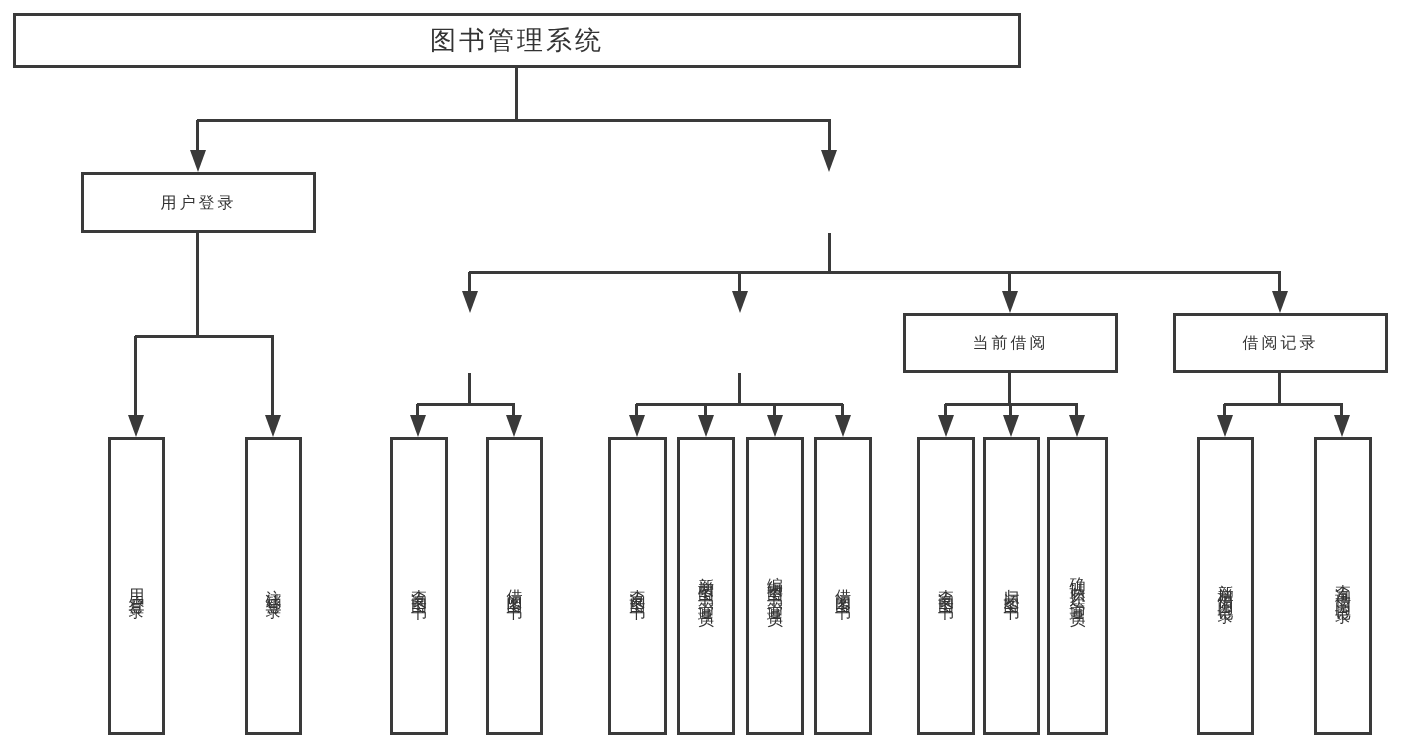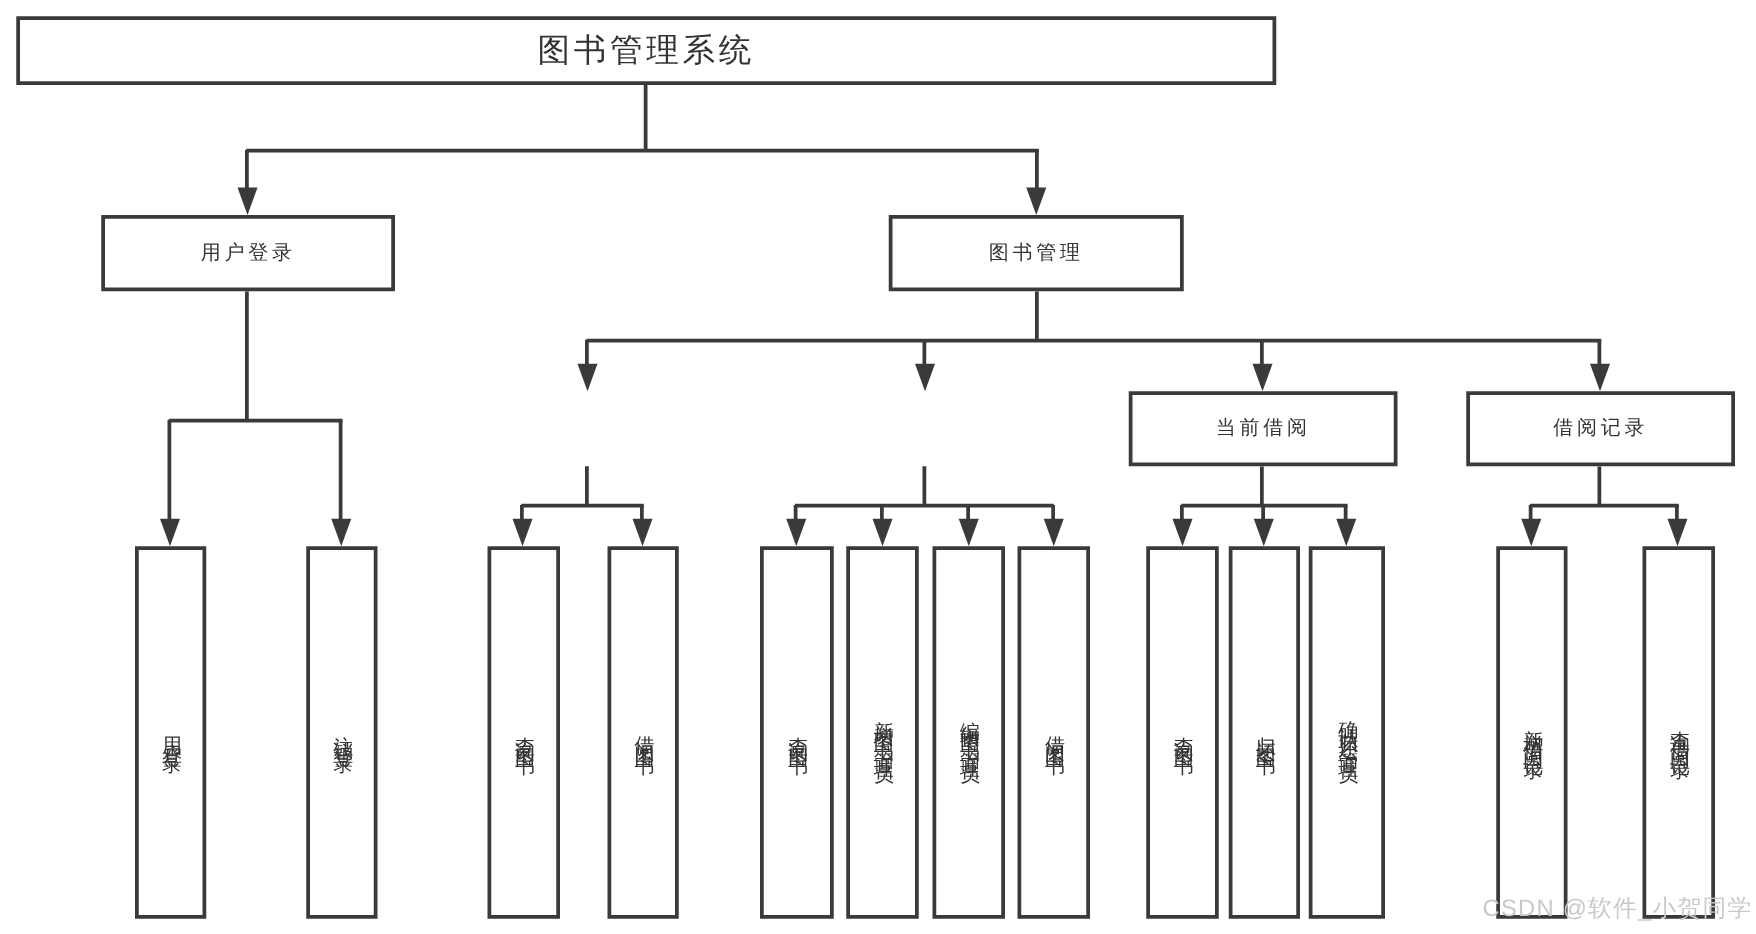--- a/index.html
+++ b/index.html
@@ -50,21 +50,20 @@
     color:var(--watermark,#c9c9c9);
     letter-spacing:1px;
     z-index:5;
     white-space:nowrap;
   }
 </style>
 </head>
 <body>
 
 <div id="canvas" style="--line: #3a3a3a; --text: #333333; --bg: #ffffff; --watermark: #c9c9c9;">
-  <div class="watermark">CSDN @软件_小贺同学</div>
 <div class="line" style="left: 515px; top: 68px; width: 3px; height: 52px;"></div>
     <div class="line" style="left: 197px; top: 119px; width: 634px; height: 3px;"></div>
     <div class="line" style="left: 196px; top: 120px; width: 3px; height: 33px;"></div>
     <div class="line" style="left: 828px; top: 120px; width: 3px; height: 33px;"></div>
     <div class="line" style="left: 196px; top: 233px; width: 3px; height: 104px;"></div>
     <div class="line" style="left: 135px; top: 335px; width: 139px; height: 3px;"></div>
     <div class="line" style="left: 134px; top: 336px; width: 3px; height: 80px;"></div>
     <div class="line" style="left: 271px; top: 336px; width: 3px; height: 80px;"></div>
     <div class="line" style="left: 828px; top: 233px; width: 3px; height: 40px;"></div>
     <div class="line" style="left: 469px; top: 271px; width: 812px; height: 3px;"></div>
@@ -109,23 +108,20 @@
     <div class="arrow" style="left: 1003px; top: 415px;"></div>
     <div class="arrow" style="left: 1069px; top: 415px;"></div>
     <div class="arrow" style="left: 1217px; top: 415px;"></div>
     <div class="arrow" style="left: 1334px; top: 415px;"></div>
     <div class="node root" style="left: 13px; top: 13px; width: 1008px; height: 55px; align-items: center;">
       <span class="lbl">图书管理系统</span>
     </div>
     <div class="node" style="left: 81px; top: 172px; width: 235px; height: 61px;">
       <span class="lbl">用户登录</span>
     </div>
-    <div class="node" style="left: 711px; top: 172px; width: 236px; height: 61px;">
-      <span class="lbl">图书管理</span>
-    </div>
     <div class="node" style="left: 903px; top: 313px; width: 215px; height: 60px;">
       <span class="lbl">当前借阅</span>
     </div>
     <div class="node" style="left: 1173px; top: 313px; width: 215px; height: 60px;">
       <span class="lbl">借阅记录</span>
     </div>
     <div class="node vert" style="left: 108px; top: 437px; width: 57px; height: 298px;">
       <span class="lbl">用户登录</span>
     </div>
     <div class="node vert" style="left: 245px; top: 437px; width: 57px; height: 298px;">

